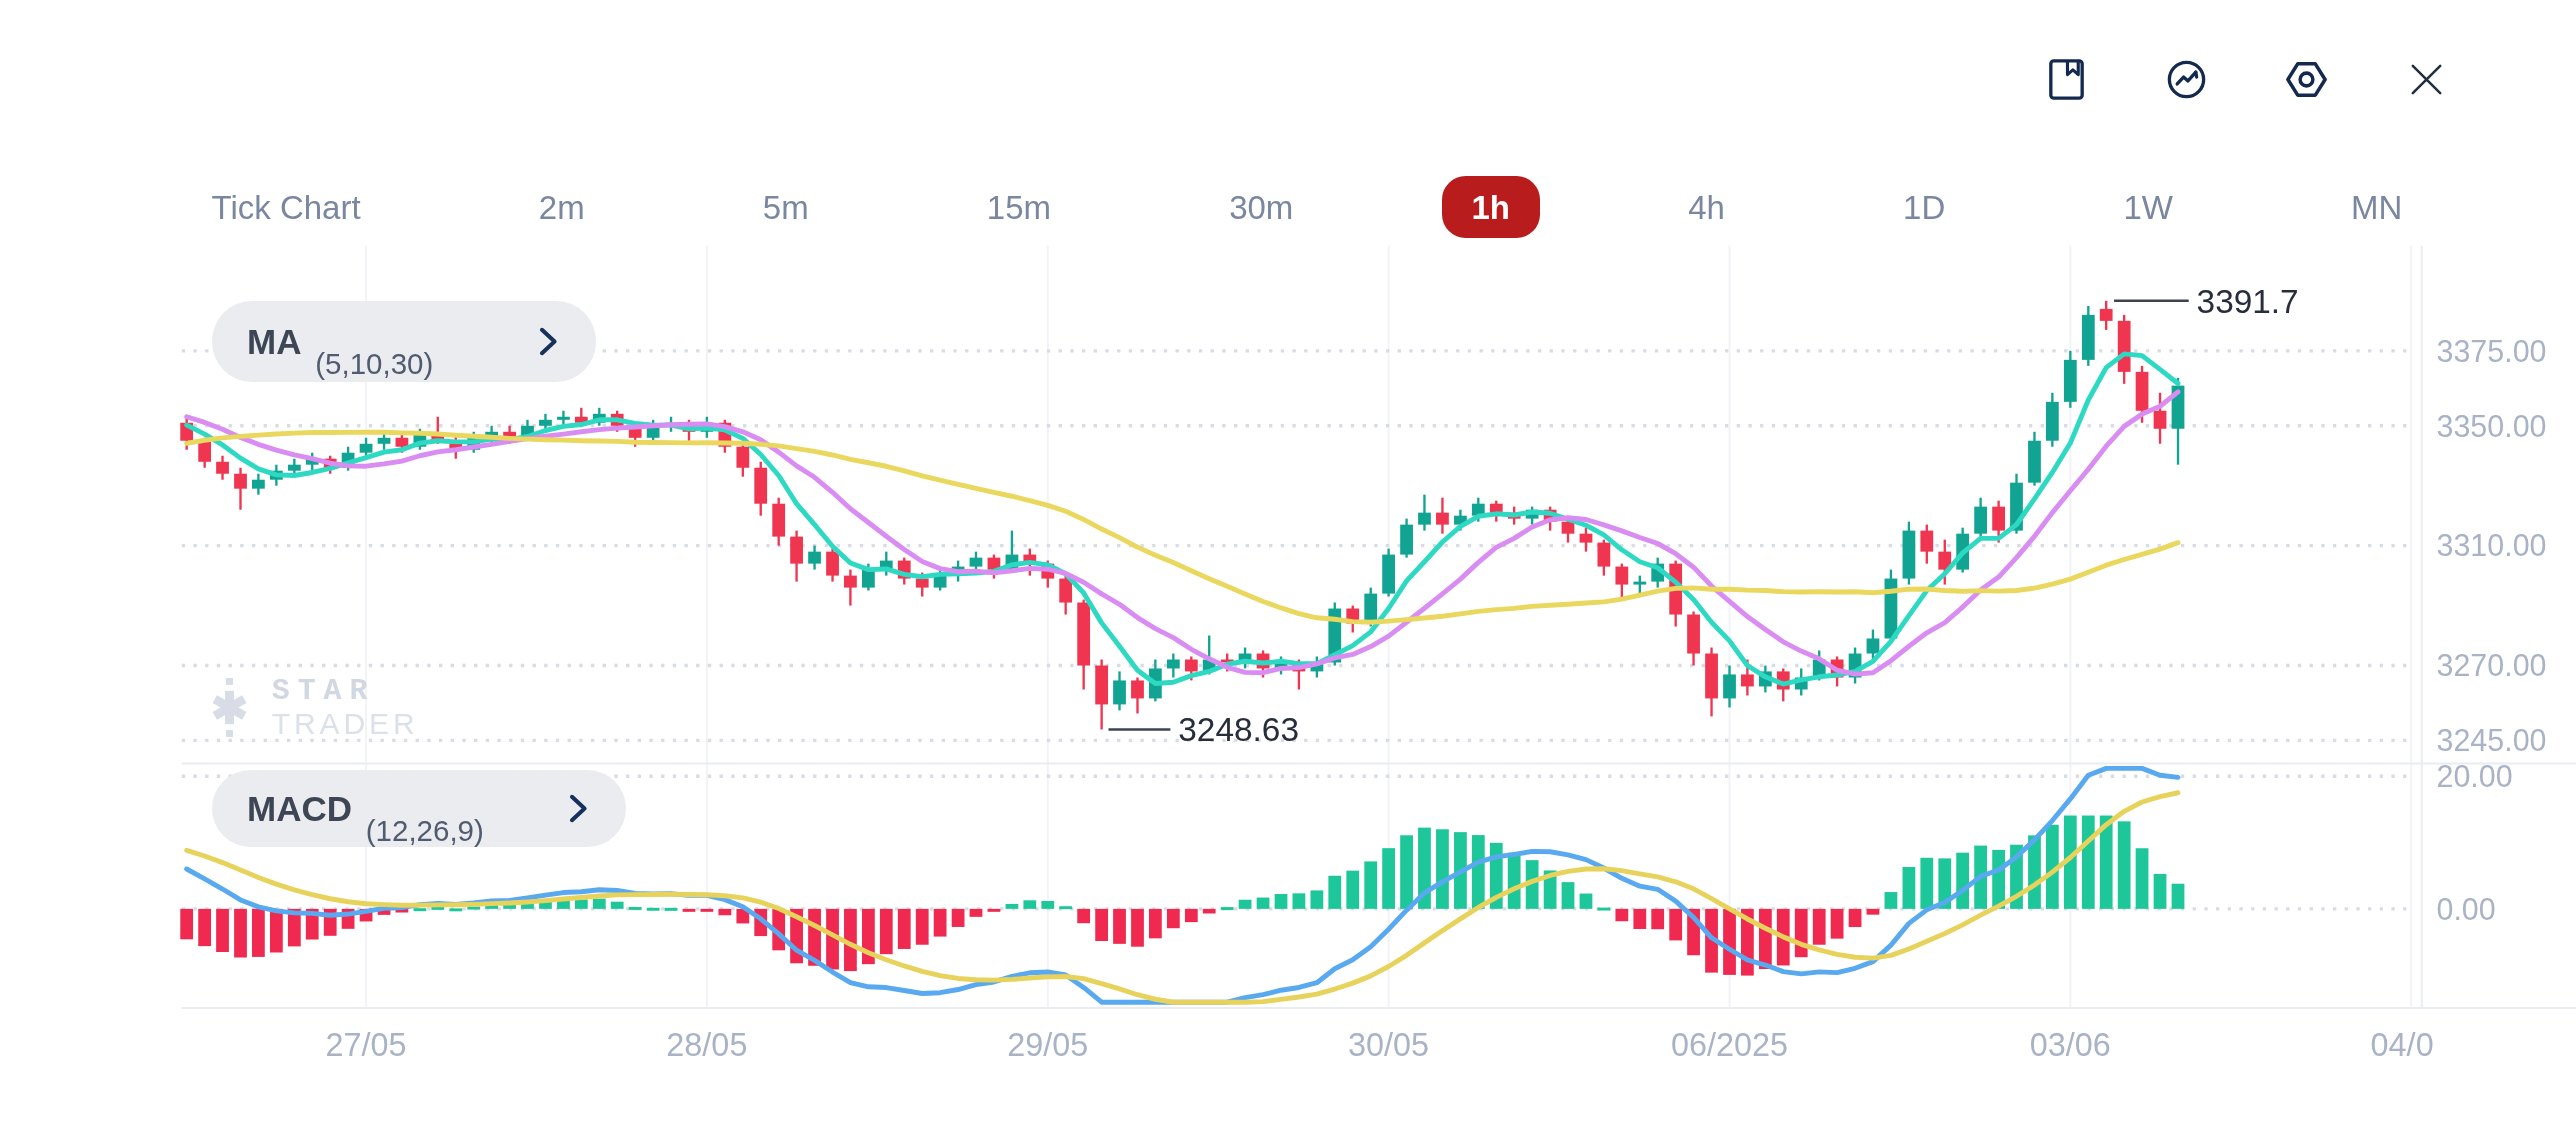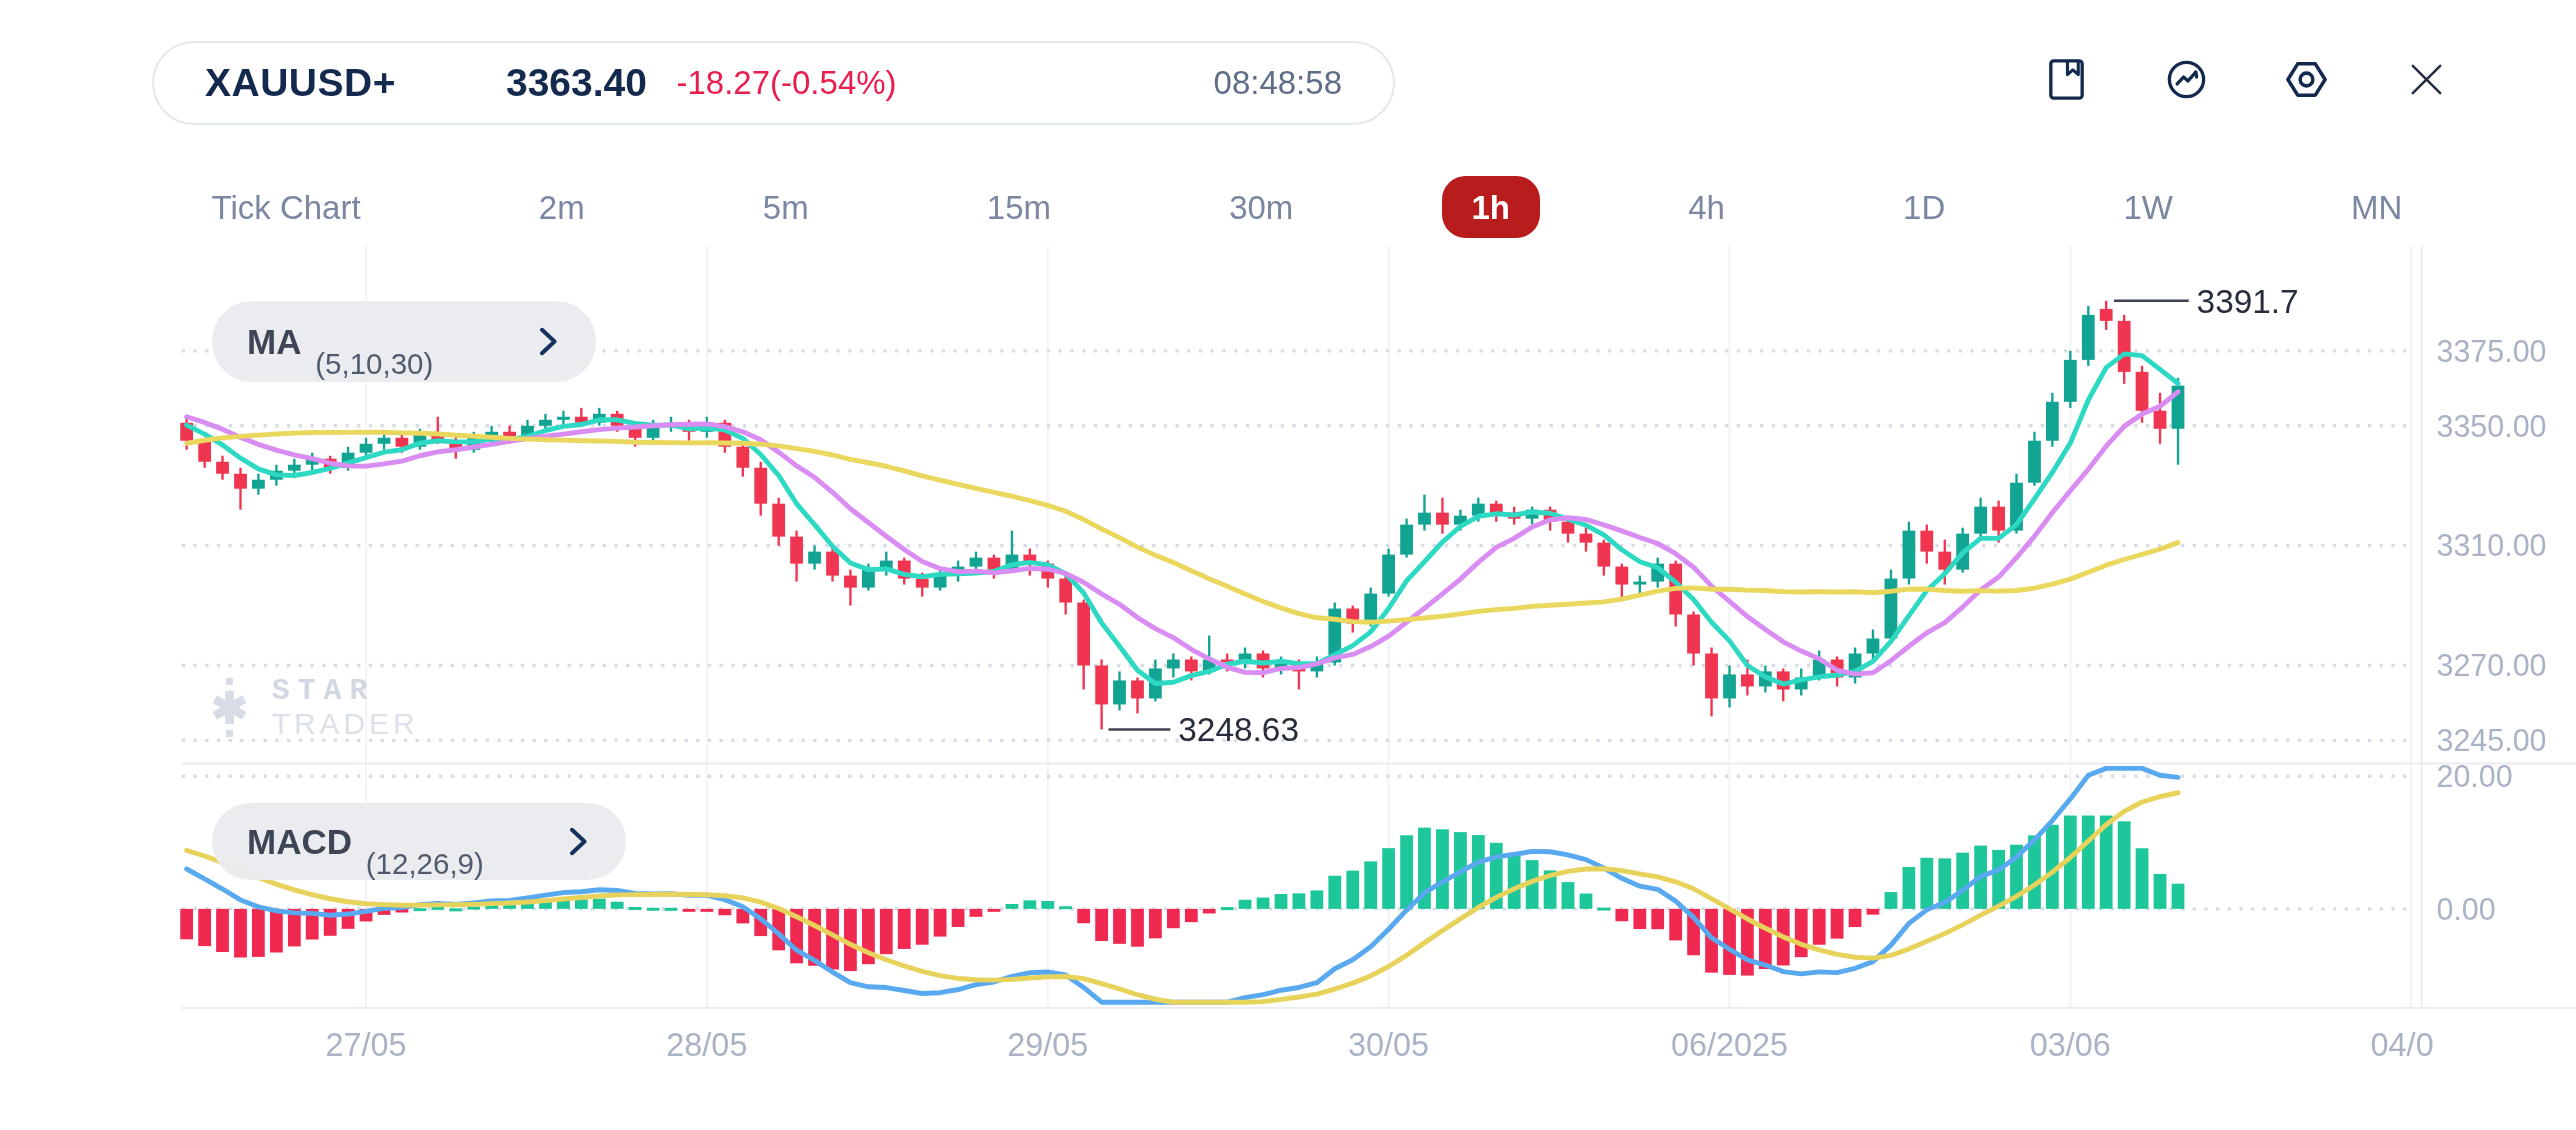--- a/index.html
+++ b/index.html
@@ -26,21 +26,21 @@
   .tab{font-size:33px;color:#7b87a0;cursor:pointer;padding:14.7px 29.5px;border-radius:23.6px;line-height:1;}
   .tab--active{background:#b91c1c;color:#ffffff;font-weight:600;}
 
   
   .ind-pill{position:absolute;box-sizing:border-box;display:flex;align-items:center;
     background:rgba(234,235,238,.96);border-radius:40px;padding:3px 35px;cursor:pointer;}
   .ind-pill .ind-label{font-size:35px;font-weight:700;color:#3e4656;}
   .ind-pill .ind-params{font-size:29.5px;color:#515b70;margin-left:13.8px;margin-top:44px;}
   .ind-pill .chev{margin-left:auto;display:flex;}
   .pill-ma{left:212px;top:301px;width:384px;height:81px;}
-  .pill-macd{left:212px;top:803px;width:414px;height:77px;}
+  .pill-macd{left:212px;top:770px;width:414px;height:77px;}
 
   
   .watermark{position:absolute;left:201px;top:676px;display:flex;align-items:center;pointer-events:none;}
   .wm-text{margin-left:13.8px;display:flex;flex-direction:column;line-height:1.05;}
   .wm-line1{font-size:30px;font-weight:700;letter-spacing:7.9px;color:#d2d8e2;font-family:Liberation Mono, monospace;}
   .wm-line2{font-size:30px;font-weight:400;letter-spacing:3.9px;color:#dce1e9;}
 
   #chart{position:absolute;left:0;top:0;}
 </style>
 </head>
@@ -445,26 +445,20 @@
         <text x="372.6" y="1075">27/05</text>
         <text x="719.5" y="1075">28/05</text>
         <text x="1066.5" y="1075">29/05</text>
         <text x="1413.4" y="1075">30/05</text>
         <text x="1760.4" y="1075">06/2025</text>
         <text x="2107.3" y="1075">03/06</text>
         <text x="2454.2" y="1075">04/06</text>
       </g>
     </svg>
 
-  <div class="header-pill">
-    <span class="hp-symbol">XAUUSD+</span>
-    <span class="hp-price">3363.40</span>
-    <span class="hp-change">-18.27(-0.54%)</span>
-    <span class="hp-time">08:48:58</span>
-  </div>
 
   <div class="toolbar">
     <button class="icon-btn">
       <svg width="47" height="47" viewBox="0 0 48 48">
         <rect x="8" y="5" width="32" height="38" rx="3" fill="none" stroke="#14294e" stroke-width="3.4"></rect>
         <path d="M25 5 v14 l5.5 -4.8 5.5 4.8 V5" fill="none" stroke="#14294e" stroke-width="3.2" stroke-linejoin="round"></path>
       </svg>
     </button>
     <button class="icon-btn">
       <svg width="47" height="47" viewBox="0 0 48 48">

